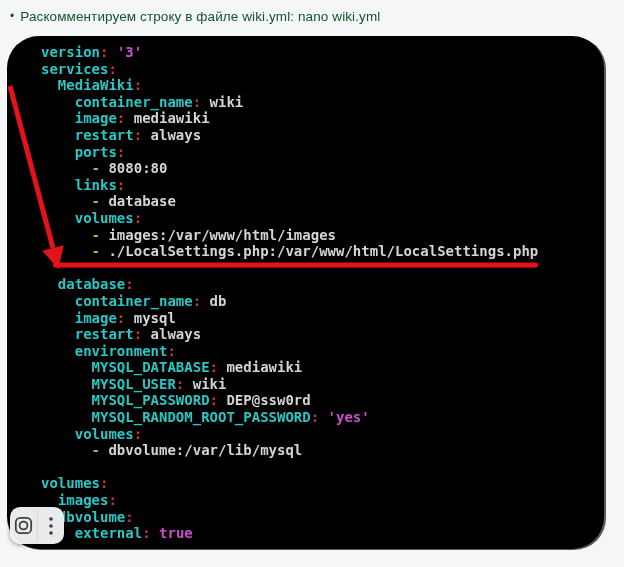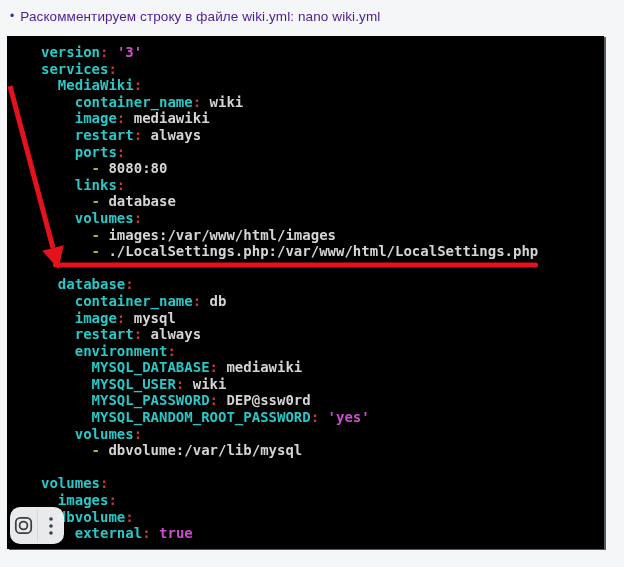--- a/index.html
+++ b/index.html
@@ -3,28 +3,29 @@
 <meta charset="utf-8">
 <style>
   html,body{margin:0;padding:0}
   body{
     width:624px;height:567px;position:relative;overflow:hidden;
     background:#f5f6f8;
     font-family:"Liberation Sans",sans-serif;
   }
   .intro{
     padding:9px 16px 0 10px;
-    font-size:13.5px;color:#4c1d95;letter-spacing:.1px;
+    font-size:13.5px;color:#14532d;letter-spacing:.1px;
   }
   .bullet{margin-right:6px;font-size:12px;vertical-align:1px}
 
   .terminal{
     position:absolute;left:7px;top:36px;width:597px;height:513px;
     background:var(--term-bg,#000);
     box-shadow:2px 1px 0 0 #565b60;
+    border-radius:32px;
   }
   .code{
     margin:0;padding:8px 0 0 34px;
     font-family:"DejaVu Sans Mono",monospace;
     font-size:14px;line-height:16.6px;font-weight:bold;
     color:var(--val,#d4d4d4);
   }
   .ln{height:16.6px;white-space:pre}
   .k{color:var(--key,#2ac7c7)}
   .c{color:var(--colon,#c43a3a)}

